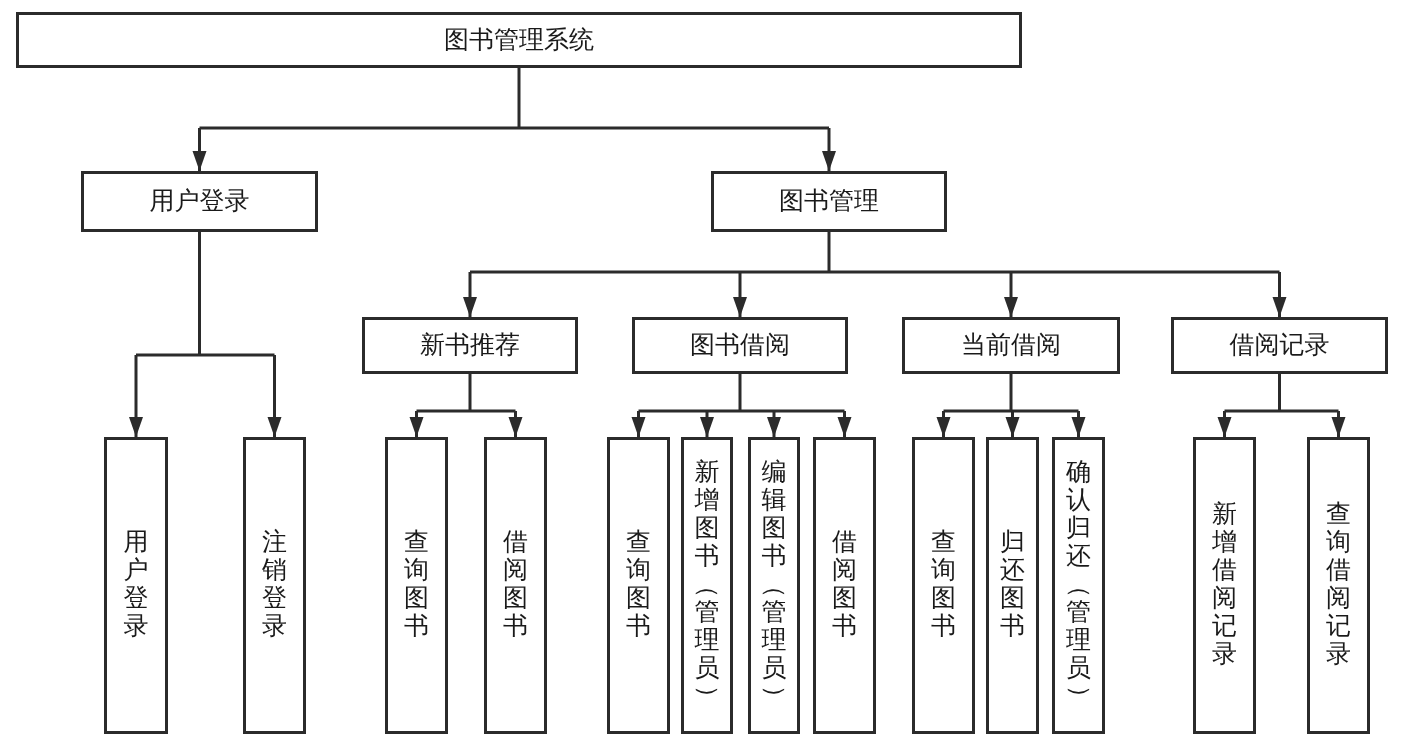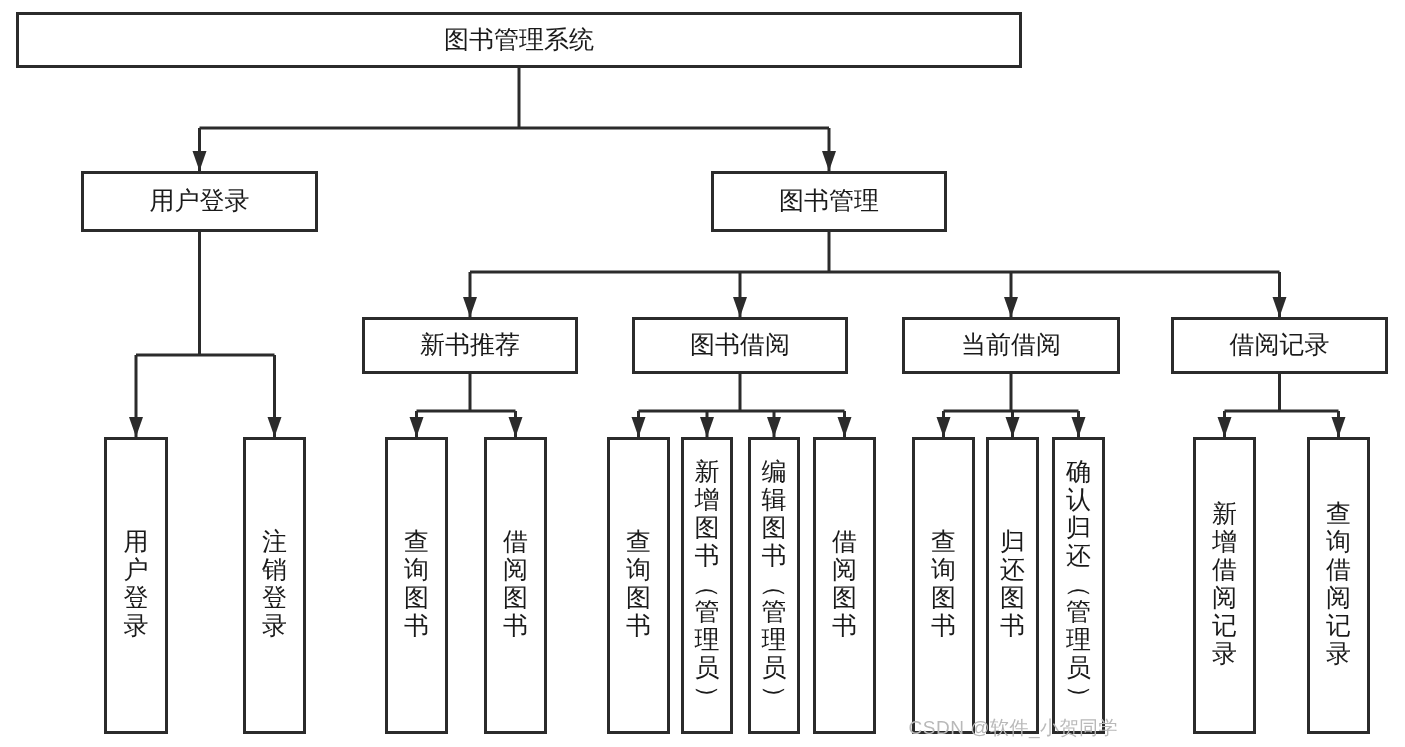--- a/index.html
+++ b/index.html
@@ -258,14 +258,13 @@
           <rect x="1308.5" y="438.5" width="60" height="294" class="node-box"></rect>
           <text x="1338.5" y="515.5" class="leaf-label">查</text>
           <text x="1338.5" y="543.5" class="leaf-label">询</text>
           <text x="1338.5" y="571.5" class="leaf-label">借</text>
           <text x="1338.5" y="599.5" class="leaf-label">阅</text>
           <text x="1338.5" y="627.5" class="leaf-label">记</text>
           <text x="1338.5" y="655.5" class="leaf-label">录</text>
         </g>
       </g>
   </svg>
-  <div class="watermark">CSDN @软件_小贺同学</div>
 </div>
 
 </body></html>

